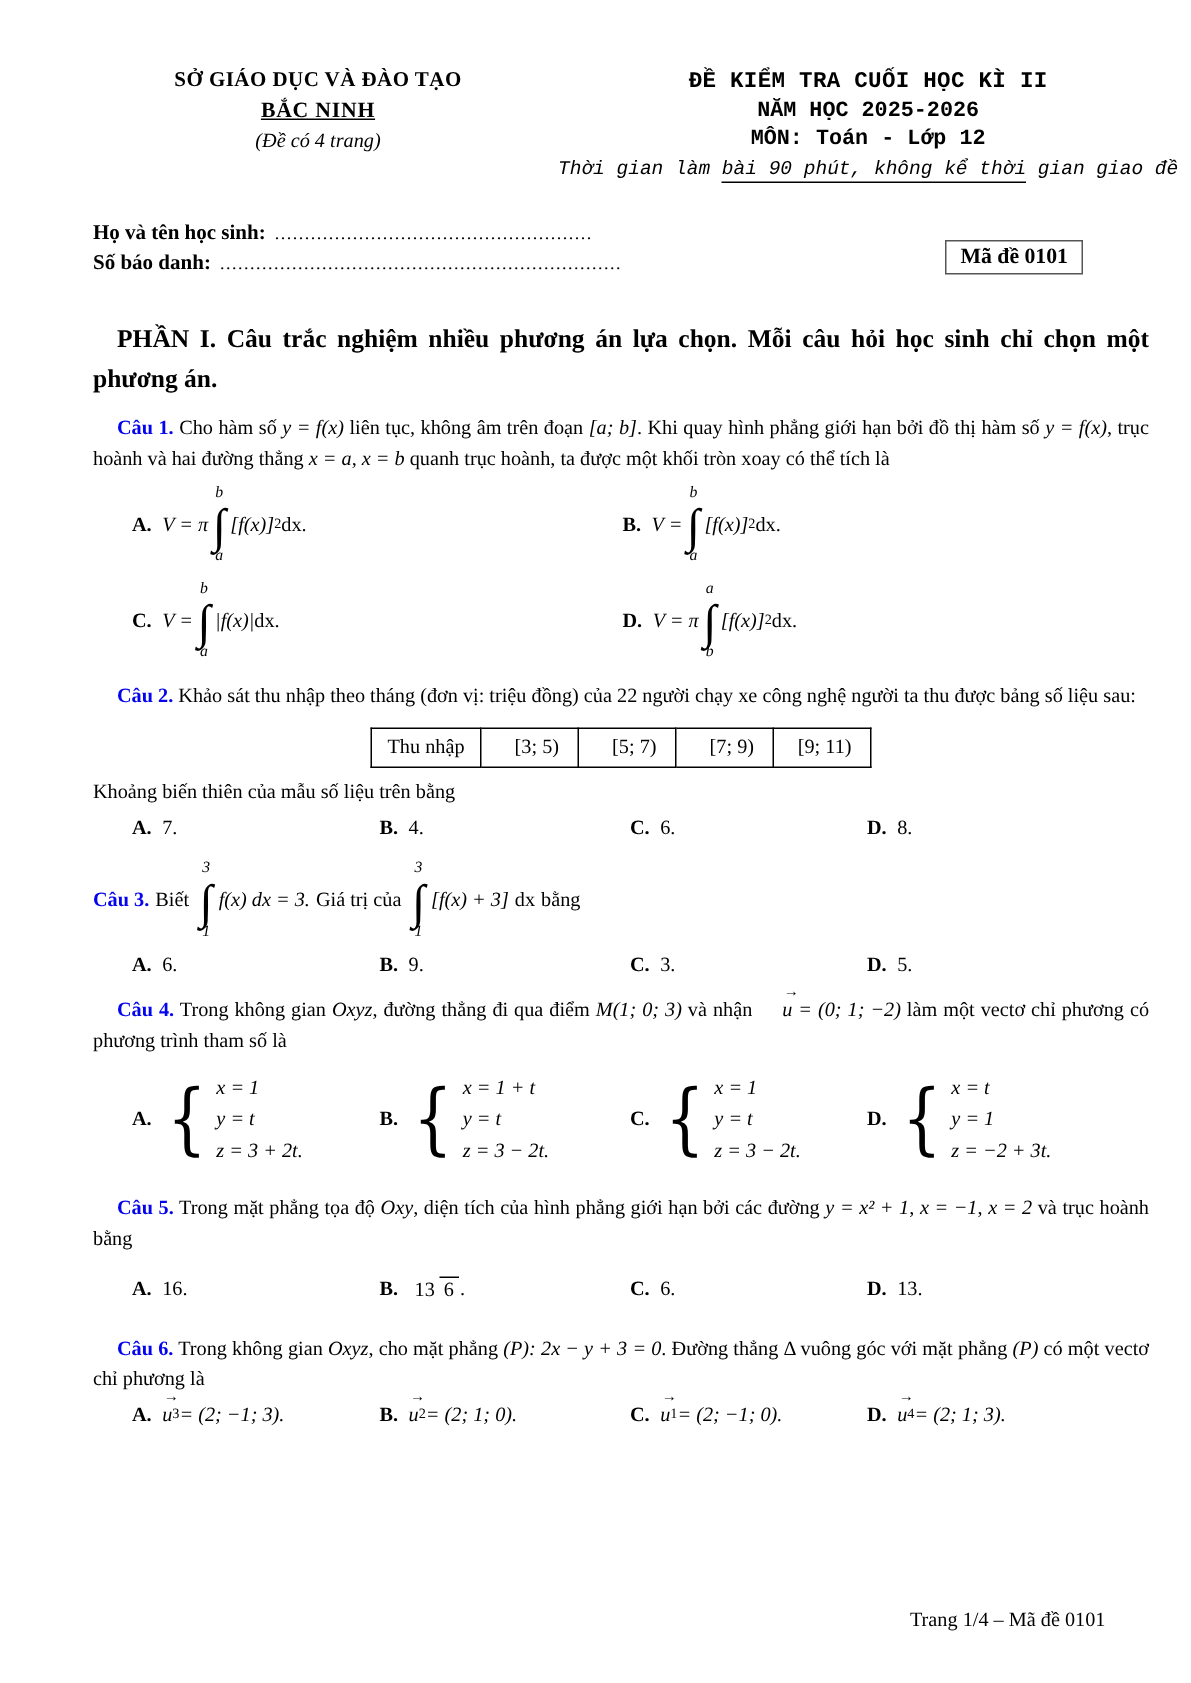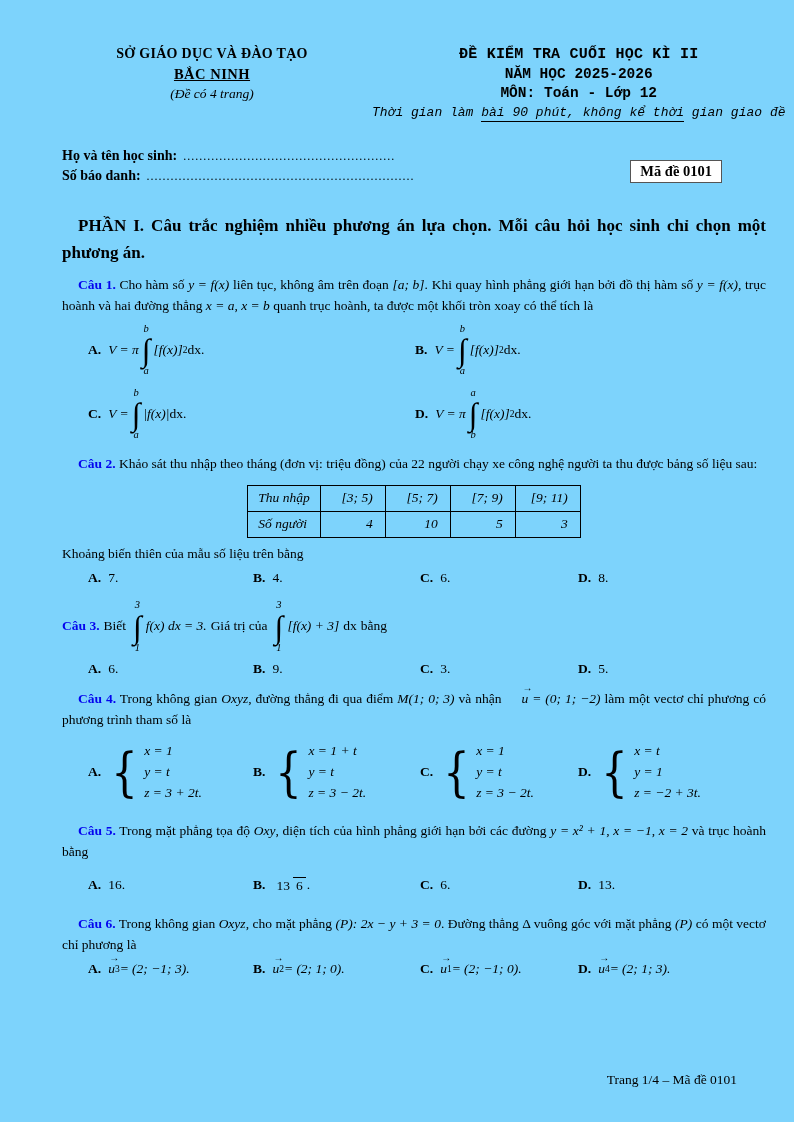--- a/index.html
+++ b/index.html
@@ -1,20 +1,20 @@
 <!DOCTYPE html>
 <html lang="vi"><head>
 <meta charset="utf-8">
 <style>
   html,body{margin:0;padding:0;background:#e8e8e8;}
   .page{
     position:relative;
     width:794px;height:1122px;
     margin:0 auto;
-    background:#7dd3fc;
+    background:#ffffff;
     font-family:"Liberation Serif","DejaVu Serif",serif;
     font-size:13.5px;color:#000;
     box-sizing:border-box;
     padding:46px 28px 0 62px;
     overflow:hidden;
   }
   
   .header{display:flex;justify-content:space-between;align-items:flex-start;}
   .h-left{width:300px;text-align:center;flex-shrink:0;}
   .h-left .l1{font-weight:bold;font-size:14px;letter-spacing:.3px;}
@@ -70,21 +70,21 @@
   .fn{padding:0 3px;}
   .fd{border-top:1px solid #000;padding:0 3px;}
   .frac-opt{height:40px;}
   
   .vec{position:relative;display:inline-block;font-style:italic;}
   .vec .ar{position:absolute;left:1px;top:-9px;font-size:10px;font-style:normal;letter-spacing:-1px;}
   
   .q3line{display:flex;align-items:center;height:58px;white-space:nowrap;}
   .q3line>*{margin-right:4px;}
   
-  .dtable{border-collapse:collapse;margin:10px auto 6px auto;font-size:13.5px;font-style:italic;}
+  .dtable{border-collapse:collapse;margin:10px auto 6px auto;font-size:13.5px;}
   .dtable td{border:1px solid #000;padding:2px 12px;text-align:right;min-width:40px;}
   .dtable td.tl{text-align:left;padding:2px 10px;}
   
   .footer{position:absolute;top:1072px;right:57px;font-size:13.5px;}
 </style>
 </head>
 <body>
 
 <div class="page">
 
@@ -174,27 +174,20 @@
   <div class="question">
     <div class="qbody"><span class="qlabel">Câu 2.</span><span> Khảo sát thu nhập theo tháng (đơn vị: triệu đồng) của 22 người chạy xe công nghệ người ta thu được bảng số liệu sau:</span></div>
     <table class="dtable">
       <tbody>
           <tr>
         <td class="tl">Thu nhập</td>
         <td>[3; 5)</td>
         <td>[5; 7)</td>
         <td>[7; 9)</td>
         <td>[9; 11)</td>
-      </tr>
-      <tr>
-        <td class="tl">Số người</td>
-        <td>4</td>
-        <td>10</td>
-        <td>5</td>
-        <td>3</td>
       </tr>
     </tbody>
       </table>
     <div>Khoảng biến thiên của mẫu số liệu trên bằng</div>
     <div class="optrow4">
       <div class="opt">
           <span class="ol">A.</span>
           <span>7.</span>
         </div>
       <div class="opt">

